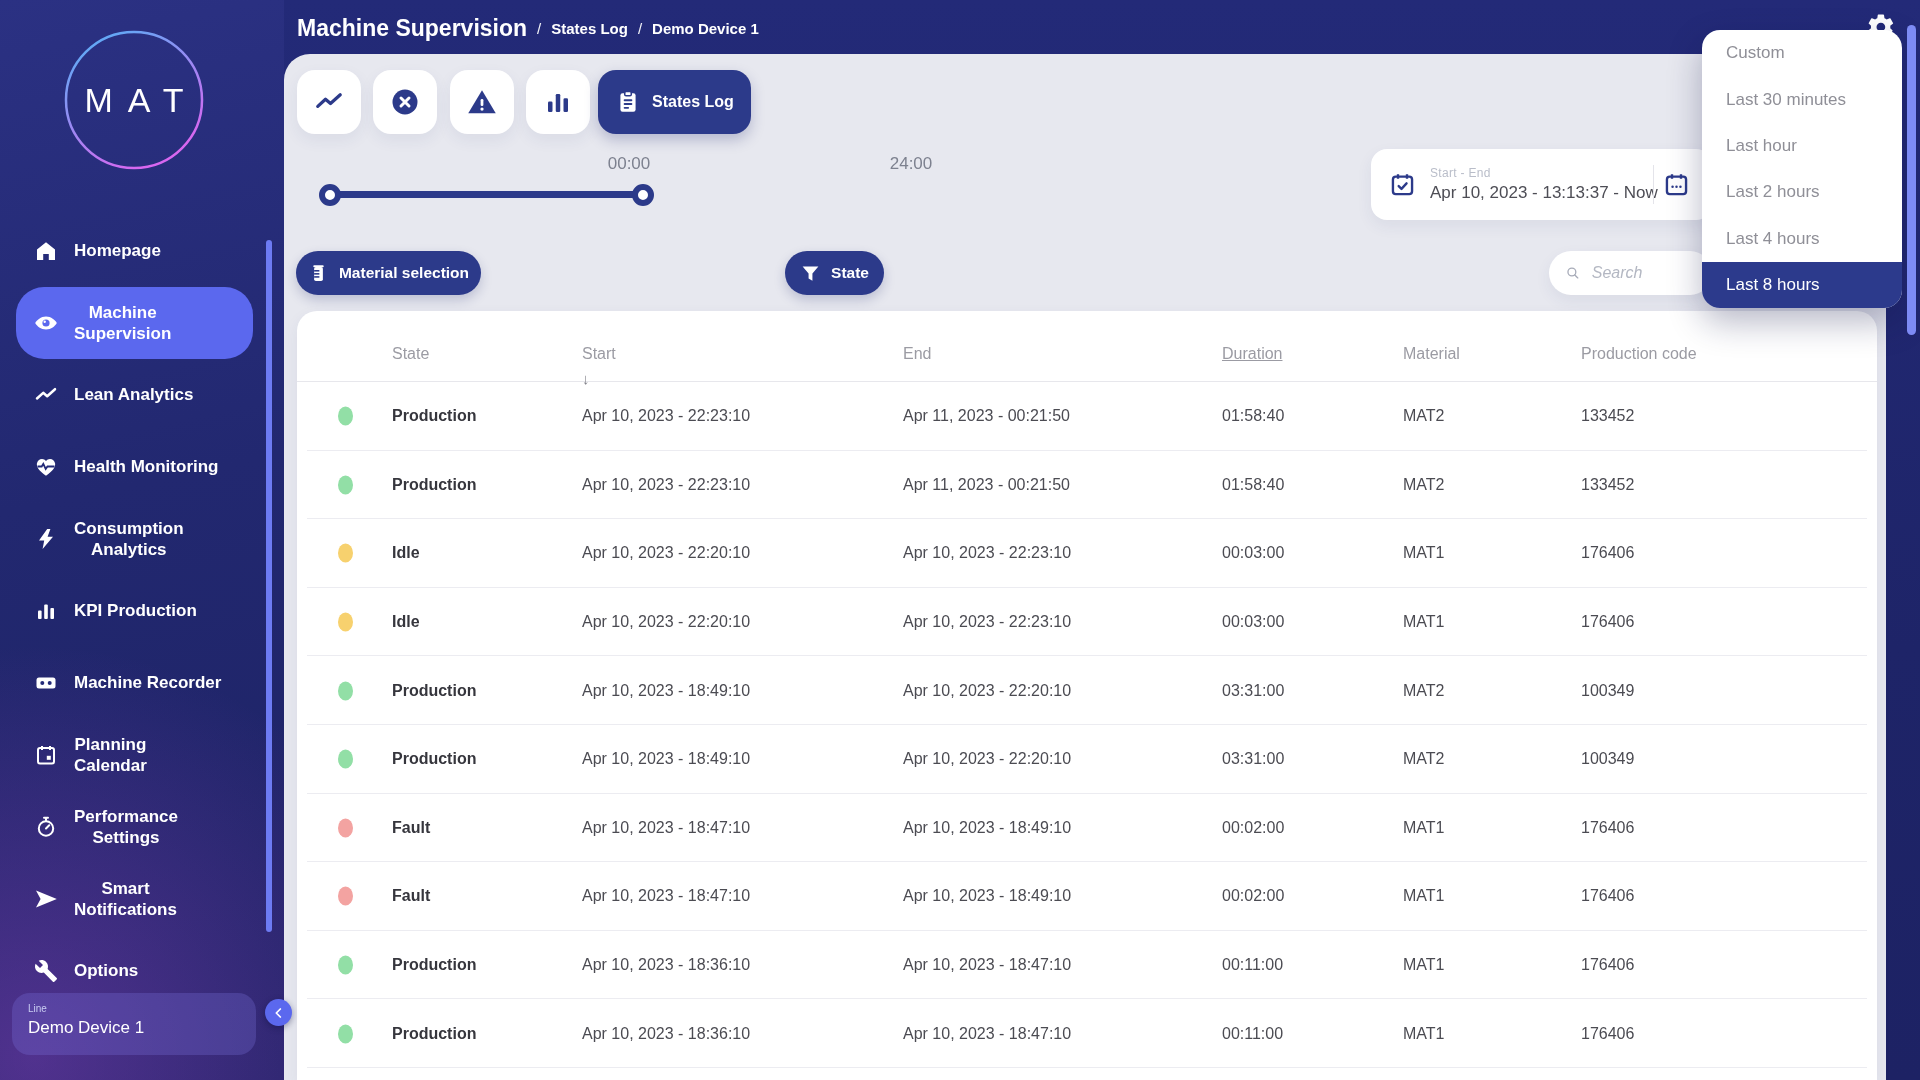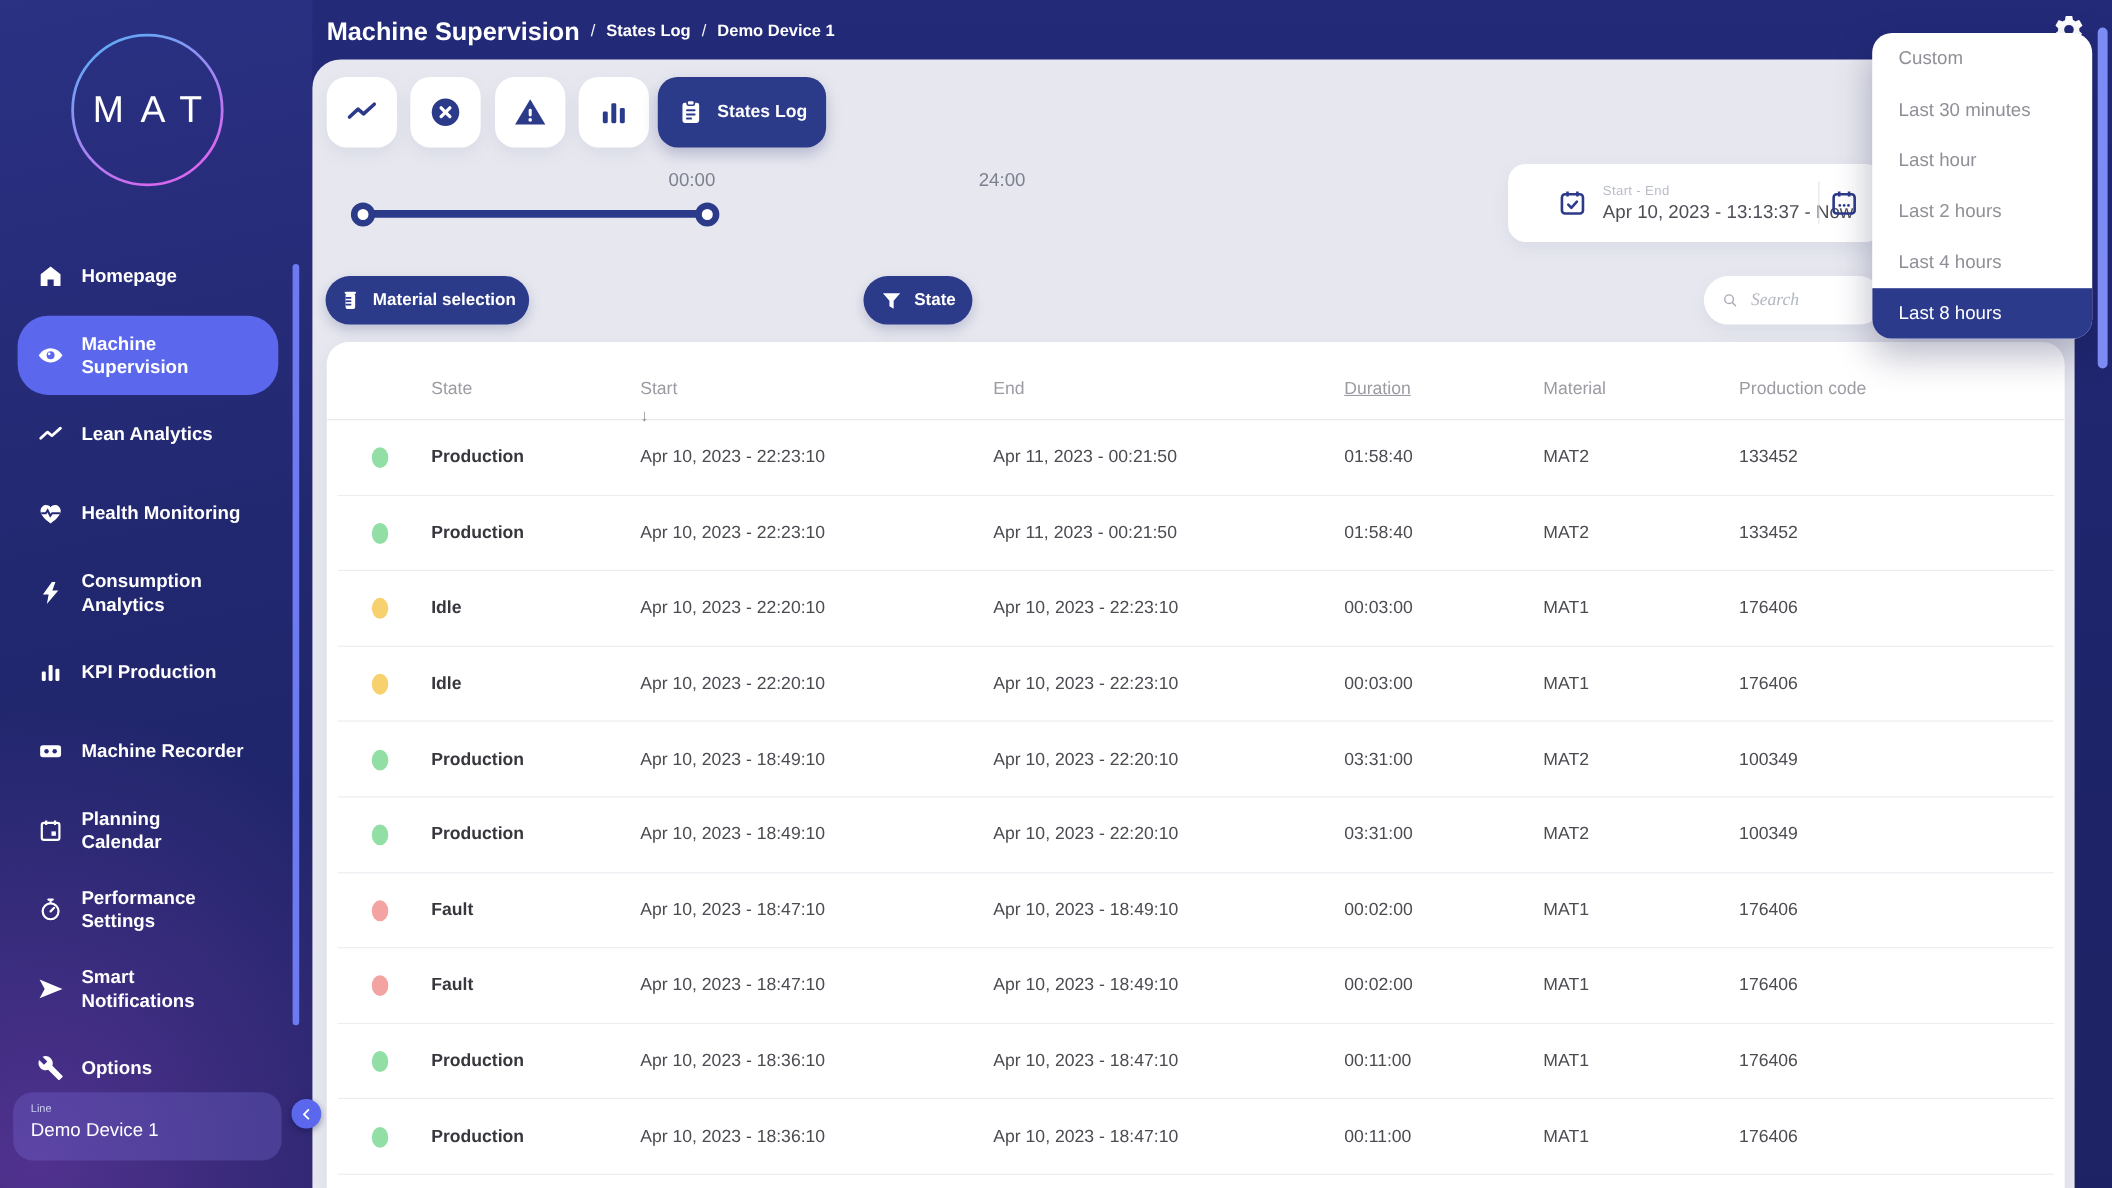--- a/index.html
+++ b/index.html
@@ -9,42 +9,42 @@
   
   .sidebar{position:absolute;left:0;top:0;width:284px;height:1080px;z-index:10;
     background:radial-gradient(circle at 12% 98%,rgba(164,74,210,.38),rgba(164,74,210,0) 38%),
                linear-gradient(168deg,#2b3183 0%,#222870 45%,#1d2263 100%);}
   .logo-wrap{position:absolute;left:64px;top:30px;width:140px;height:140px;}
   .logo-wrap svg{position:absolute;left:0;top:0;}
   .logo-text{position:absolute;left:0;top:0;width:140px;height:140px;display:flex;align-items:center;justify-content:center;
     color:#fff;font-size:34px;font-weight:400;letter-spacing:15px;padding-left:15px;box-sizing:border-box;}
   .nav{position:absolute;left:0;top:215px;width:284px;}
   .nav-item{display:flex;align-items:center;height:72px;margin:0 31px 0 16px;padding-left:18px;gap:16px;
-    border-radius:28px;cursor:pointer;}
+    border-radius:28px;cursor:pointer;text-align:center;}
   .nav-item.active{background:#5b68ee;}
   .nicon{width:24px;height:24px;flex:0 0 24px;}
   .nav-label{color:#fff;font-size:17px;font-weight:700;line-height:1.25;white-space:pre-line;}
   .side-scroll{position:absolute;left:266px;top:240px;width:6px;height:692px;border-radius:3px;background:#6d7bf3;}
   .device-card{position:absolute;left:12px;top:993px;width:244px;height:62px;border-radius:18px;
     background:rgba(124,118,226,.28);padding:10px 16px;box-sizing:border-box;cursor:pointer;}
   .device-label{color:#c9cdf2;font-size:10px;}
   .device-name{color:#fff;font-size:17px;margin-top:4px;}
   .collapse-btn{position:absolute;left:265px;top:999px;width:27px;height:27px;border-radius:50%;
     background:#5b68ee;z-index:40;display:flex;align-items:center;justify-content:center;cursor:pointer;
     box-shadow:0 2px 6px rgba(10,15,60,.4);}
   
   .breadcrumb{position:absolute;left:297px;top:10px;height:36px;display:flex;align-items:center;gap:10px;z-index:5;color:#fff;}
   .bc-title{font-size:23px;font-weight:700;}
   .bc-sep{font-size:15px;font-weight:400;opacity:.95;}
   .bc-link{font-size:15px;font-weight:700;cursor:pointer;}
   .settings-btn{position:absolute;left:1866px;top:12px;width:30px;height:30px;z-index:20;cursor:pointer;}
   
   .main{position:absolute;left:284px;top:54px;width:1602px;height:1026px;background:#e7e8ef;
     border-radius:26px 26px 0 0;z-index:15;}
-  .card{background:#fff;box-shadow:0 6px 16px rgba(40,50,120,.07);justify-content:center;}
+  .card{background:#fff;box-shadow:0 6px 16px rgba(40,50,120,.07);}
   
   .tab{position:absolute;top:16px;width:64px;height:64px;border-radius:18px;display:flex;align-items:center;
     justify-content:center;cursor:pointer;}
   .tab svg{width:30px;height:30px;}
   .tab-active{position:absolute;top:16px;left:314px;width:153px;height:64px;border-radius:18px;background:#2c3a8a;
     display:flex;align-items:center;justify-content:center;gap:11px;cursor:pointer;box-shadow:0 6px 14px rgba(30,40,110,.25);}
   .tab-active-label{color:#fff;font-size:16px;font-weight:700;}
   
   .slider-label{position:absolute;top:100px;font-size:17px;color:#7d818f;width:60px;text-align:center;}
   .slider-track{position:absolute;left:46px;top:137px;width:313px;height:7px;border-radius:4px;background:#2c3a8a;cursor:pointer;}
@@ -60,21 +60,21 @@
   .date-cal2{position:absolute;left:292px;top:22px;width:27px;height:27px;cursor:pointer;}
   
   .pill{position:absolute;top:197px;height:44px;border-radius:22px;background:#2c3a8a;display:flex;
     align-items:center;justify-content:center;gap:10px;cursor:pointer;box-shadow:0 5px 12px rgba(30,40,110,.22);}
   .pill-label{color:#fff;font-size:15.5px;font-weight:700;}
   .pill svg{width:21px;height:21px;}
   
   .search{position:absolute;left:1265px;top:197px;width:163px;height:44px;border-radius:22px;display:flex;
     align-items:center;padding:0 12px 0 16px;box-sizing:border-box;}
   .search input{border:none;outline:none;background:transparent;width:100%;min-width:0;font-size:16px;color:#555;
-    font-family:Liberation Serif, serif;margin-left:9px;}
+    font-family:Liberation Sans, sans-serif;margin-left:9px;}
   .search input::placeholder{font-style:italic;color:#b3b7c2;}
   
   .table{position:absolute;left:13px;top:257px;width:1580px;height:769px;border-radius:20px 20px 0 0;overflow:hidden;}
   .thead{position:relative;height:70px;border-bottom:1px solid #e7e7ec;}
   .th{position:absolute;top:34px;font-size:16px;color:#9b9ba3;cursor:pointer;display:flex;gap:7px;}
   .sort-arrow{color:#85858d;font-size:15px;}
   .trow{position:relative;height:68.6px;}
   .trow::after{content:"";position:absolute;left:10px;right:10px;bottom:0;height:1px;background:#ececf1;}
   .trow:last-child::after{background:#ececf1;}
   .cell{position:absolute;top:50%;transform:translateY(-50%);font-size:16px;color:#4b4b52;}

